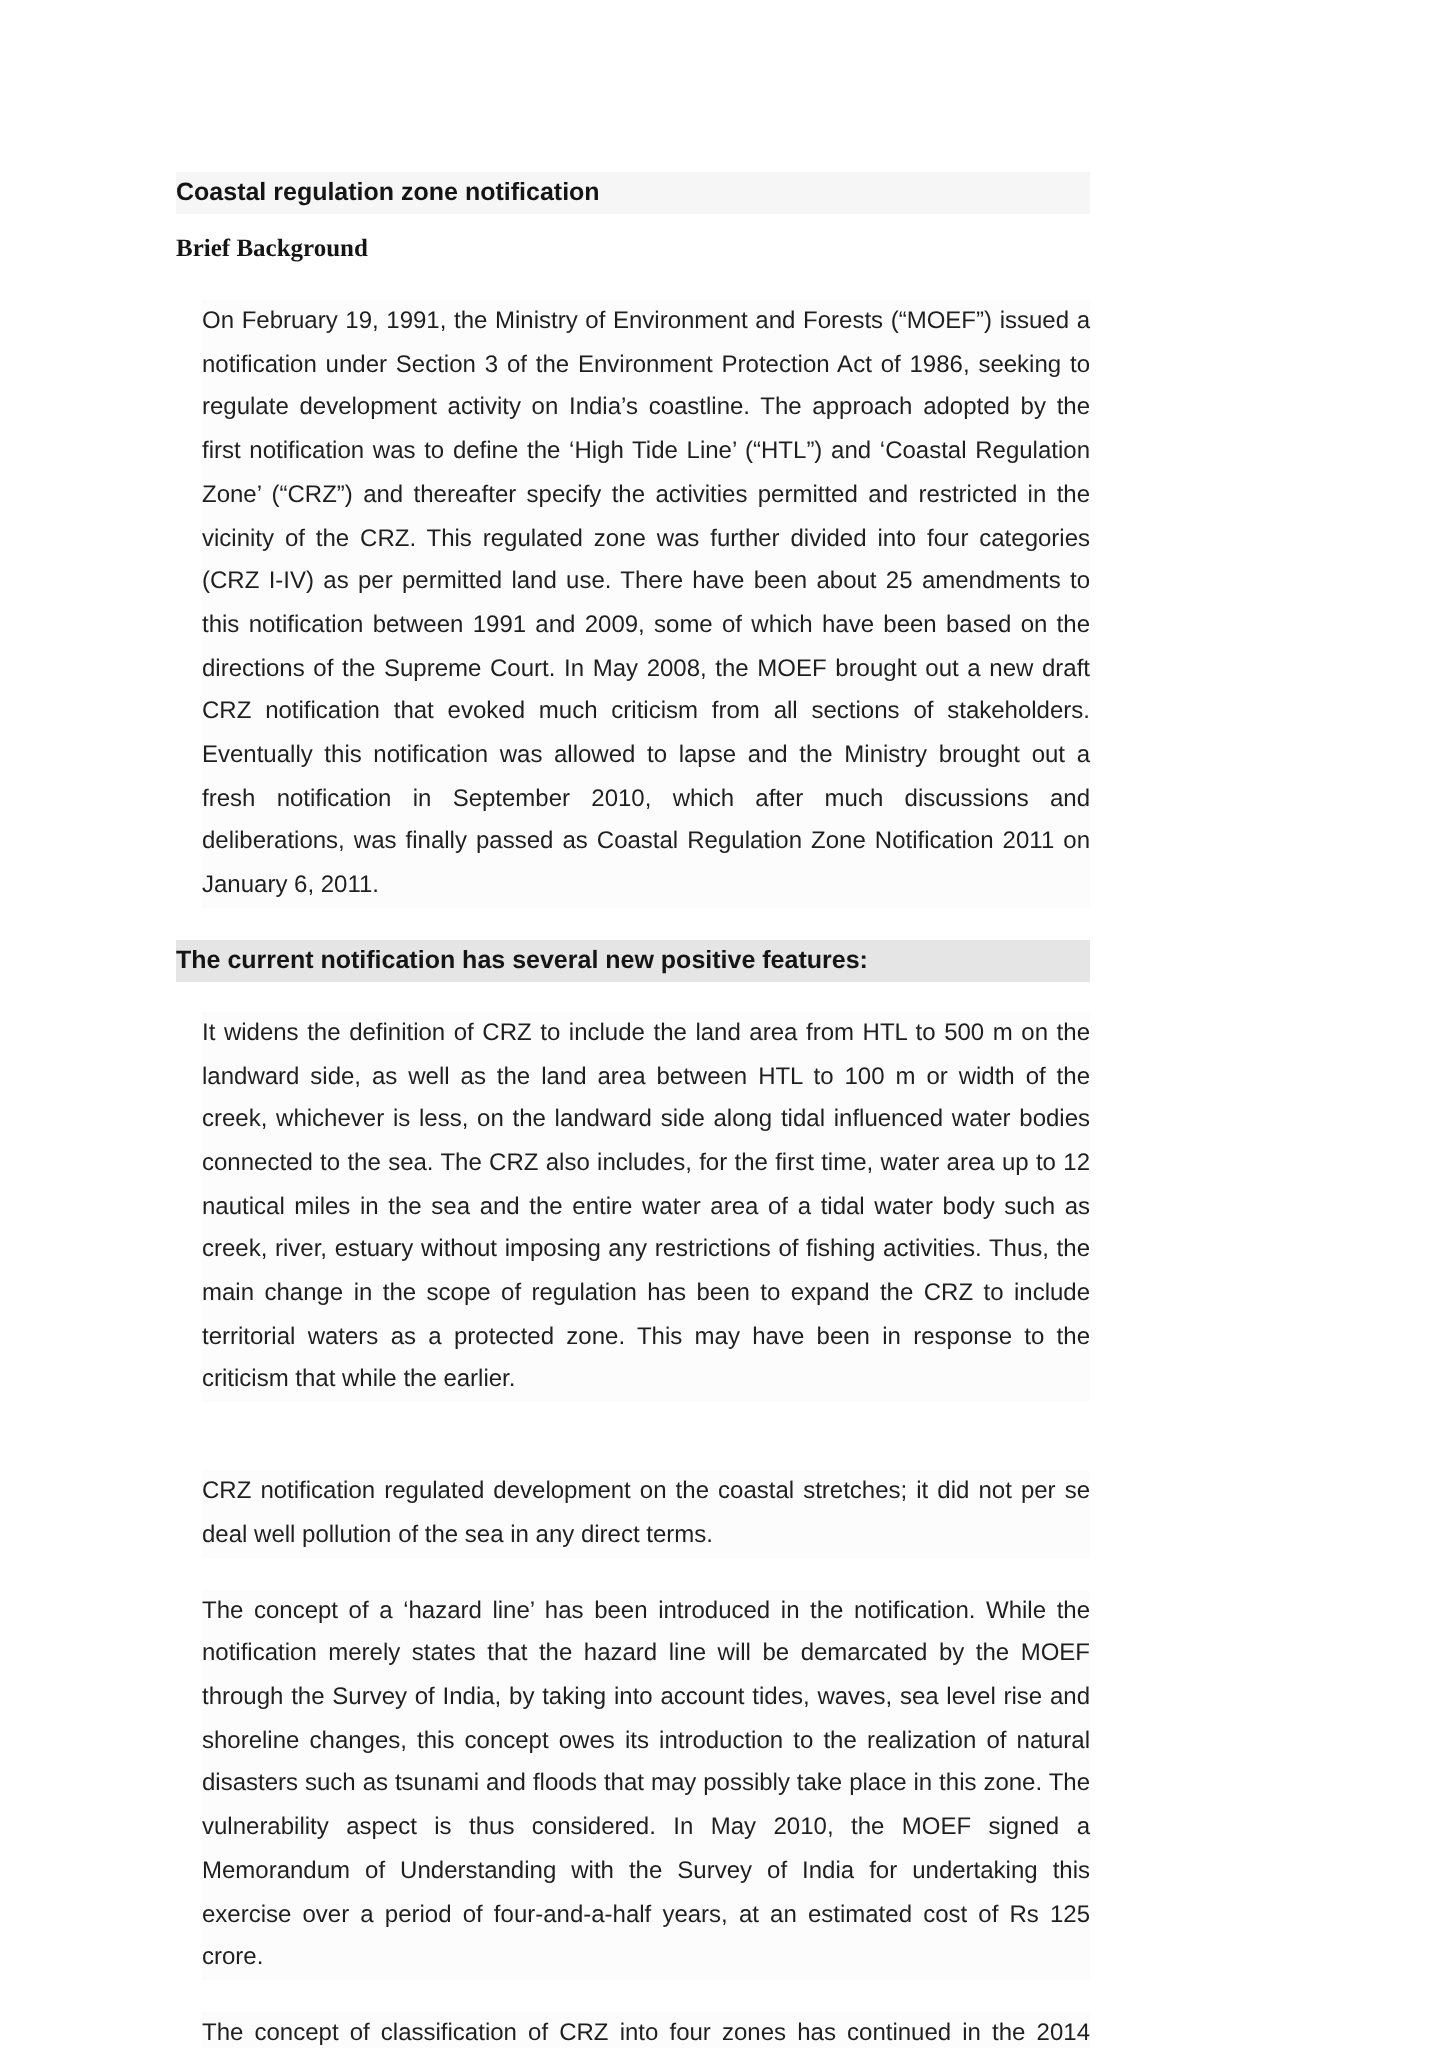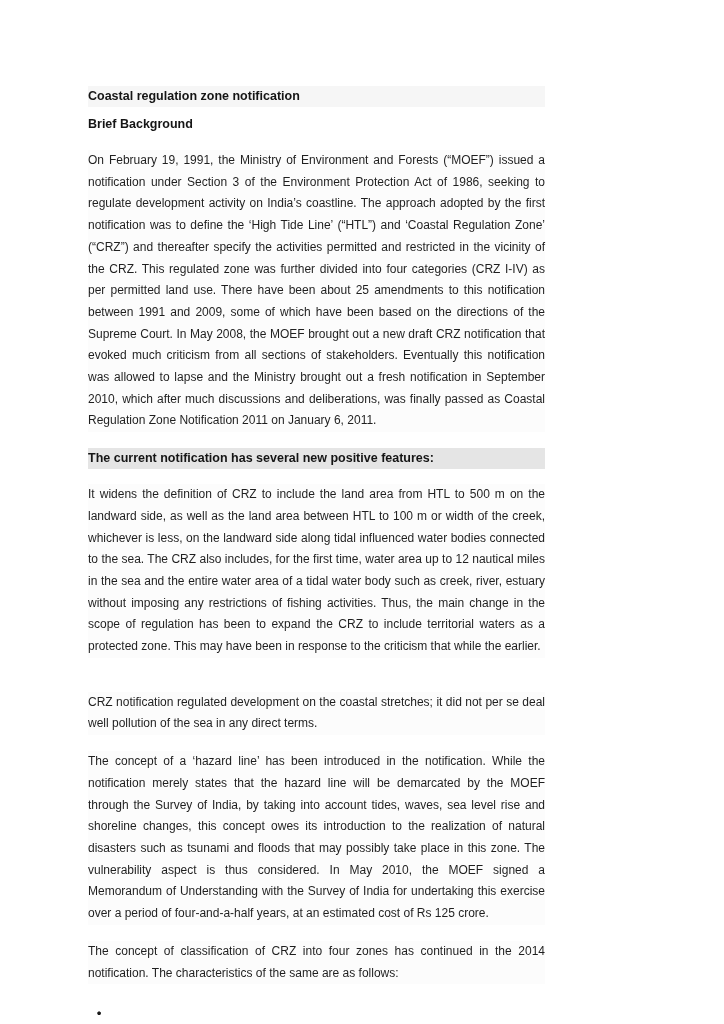--- a/index.html
+++ b/index.html
@@ -29,34 +29,35 @@
     line-height: 21px;
     background: #f6f6f6;
     margin: 0 0 7px 0;
   }
   .subhead {
     font-size: 12.5px;
     font-weight: bold;
     color: #151515;
     line-height: 21px;
     margin: 0 0 15px 0;
+    font-family: Liberation Serif, serif;
   }
   .features-head {
     font-size: 12.5px;
     font-weight: bold;
     color: #151515;
     line-height: 21px;
     margin: 16px 0 15px 0;
     background: #e5e5e5;
   }
   p.body-para {
     font-size: 12px;
     line-height: 21.7px;
     text-align: justify;
-    margin: 0 0 16px 0;
+    margin: 0 0 16px 13px;
     background: #fcfcfc;
   }
   .blank-line {
     height: 18px;
   }
   ul.zone-list {
     list-style: none;
     margin: 20px 0 0 0;
     padding: 0;
   }

